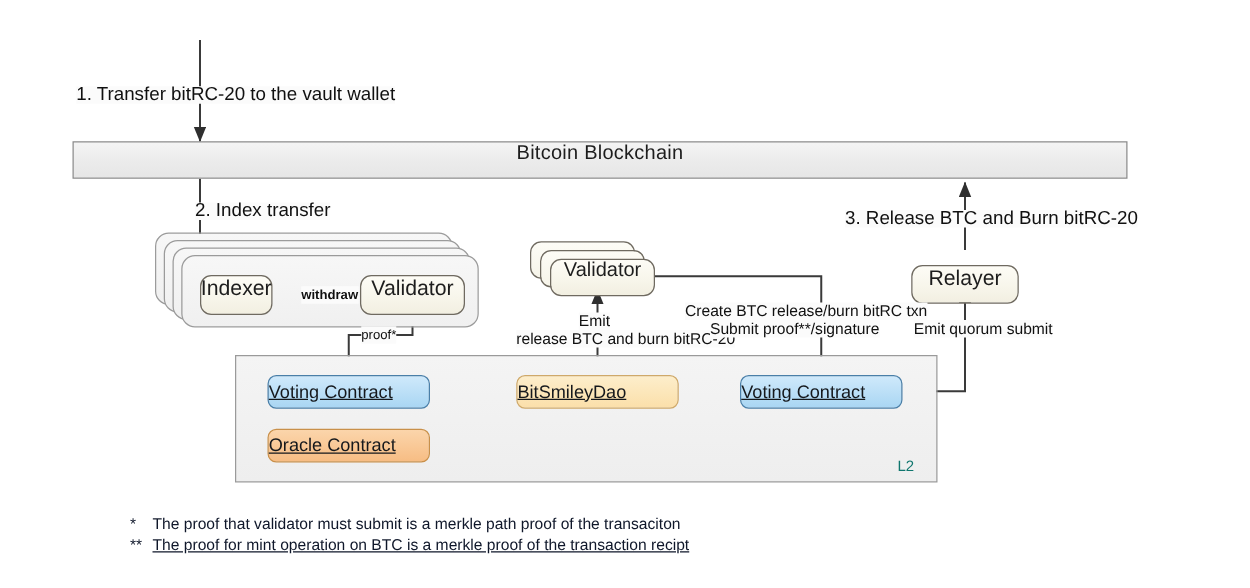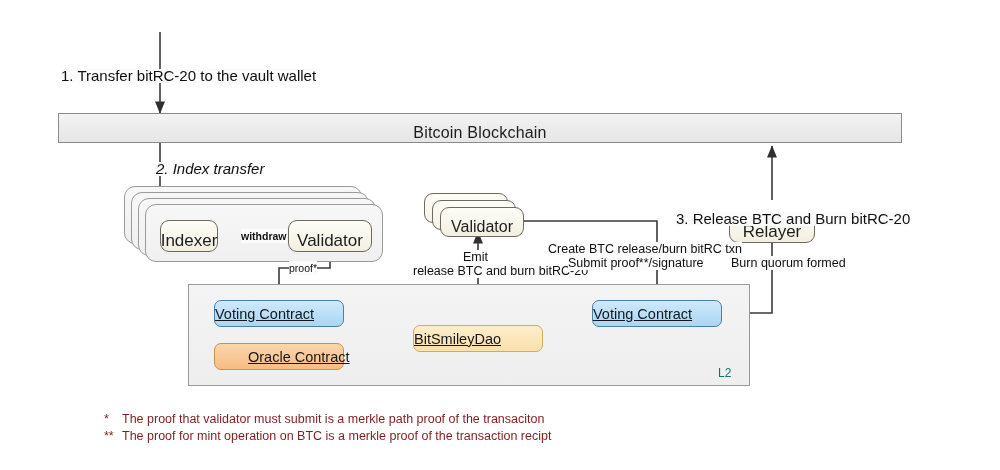--- a/index.html
+++ b/index.html
@@ -24,21 +24,21 @@
     width: 1000px;
     height: 470px;
     pointer-events: none;
   }
 
   
   .node {
     position: absolute;
     box-sizing: border-box;
     display: flex;
-    align-items: flex-end;
+    align-items: flex-start;
     justify-content: center;
     text-align: center;
     color: #1d1d1d;
     white-space: nowrap;
   }
 
   
   .bar {
     border: 1.4px solid #8a8a8a;
     background: linear-gradient(180deg, #f4f4f4 0%, #ebebeb 55%, #e6e6e6 100%);
@@ -121,21 +121,21 @@
     line-height: 14px;
     text-align: center;
   }
   .elabel.tiny { font-size: 10.5px; }
   .elabel.step { font-size: 15px; }
 
   
   .foot {
     position: absolute;
     font-size: 12.5px;
-    color: #7f1d1d;
+    color: #0f172a;
     white-space: nowrap;
   }
   .foot .mk { display: inline-block; width: 18px; }
 </style>
 </head>
 <body>
 
 <div id="canvas">
 
   <svg class="wires" viewBox="0 0 1000 470" xmlns="http://www.w3.org/2000/svg">
@@ -199,50 +199,50 @@
     <span>Relayer</span>
   </div>
 
   <div class="l2" style="left:188px; top:284px; width:562px; height:102px;"></div>
   <div class="l2-label" style="left:718px; top:366px;">L2</div>
 
   <div class="chip blue" style="left:214px; top:300px; width:130px; height:27px;">
     <span>Voting Contract</span>
   </div>
 
-  <div class="chip orange" style="left:214px; top:343px; width:130px; height:27px;padding-left:33px;">
+  <div class="chip orange" style="left:214px; top:343px; width:130px; height:27px;">
     <span>Oracle Contract</span>
   </div>
 
-  <div class="chip cream" style="left:413px; top:300px; width:130px; height:27px;margin-top:25px;">
+  <div class="chip cream" style="left:413px; top:300px; width:130px; height:27px;">
     <span>BitSmileyDao</span>
   </div>
 
   <div class="chip blue" style="left:592px; top:300px; width:130px; height:27px;">
     <span>Voting Contract</span>
   </div>
 
   <div class="elabel step" style="left:61px; top:69px;">1. Transfer bitRC-20 to the vault wallet</div>
 
-  <div class="elabel step" style="left:156px; top:162px;font-style:italic;">2. Index transfer</div>
-
-  <div class="elabel step" style="left:676px; top:168px;margin-top:44px;">3. Release BTC and Burn bitRC-20</div>
+  <div class="elabel step" style="left:156px; top:162px;">2. Index transfer</div>
+
+  <div class="elabel step" style="left:676px; top:168px;">3. Release BTC and Burn bitRC-20</div>
 
   <div class="elabel tiny" style="left:241px; top:229px;font-weight:bold;">withdraw</div>
 
   <div class="elabel tiny" style="left:289px; top:261px;">proof*</div>
 
   <div class="elabel" style="left:463px; top:250px;">Emit</div>
   <div class="elabel" style="left:413px; top:264px;">release BTC and burn bitRC-20</div>
 
   <div class="elabel" style="left:548px; top:242px;">Create BTC release/burn bitRC txn</div>
   <div class="elabel" style="left:568px; top:256px;">Submit proof**/signature</div>
 
-  <div class="elabel" style="left:731px; top:256px;">Burn quorum formed</div>
+  <div class="elabel" style="left:731px; top:256px;">Emit quorum submit</div>
 
   <div class="foot" style="left:104px; top:412px;">
     <span class="mk">*</span><span>The proof that validator must submit is a merkle path proof of the transaciton</span>
   </div>
-  <div class="foot" style="left:104px; top:429px;">
+  <div class="foot" style="left:104px; top:429px;text-decoration:underline;">
     <span class="mk">**</span><span>The proof for mint operation on BTC is a merkle proof of the transaction recipt</span>
   </div>
 
 </div>
 
 </body></html>

